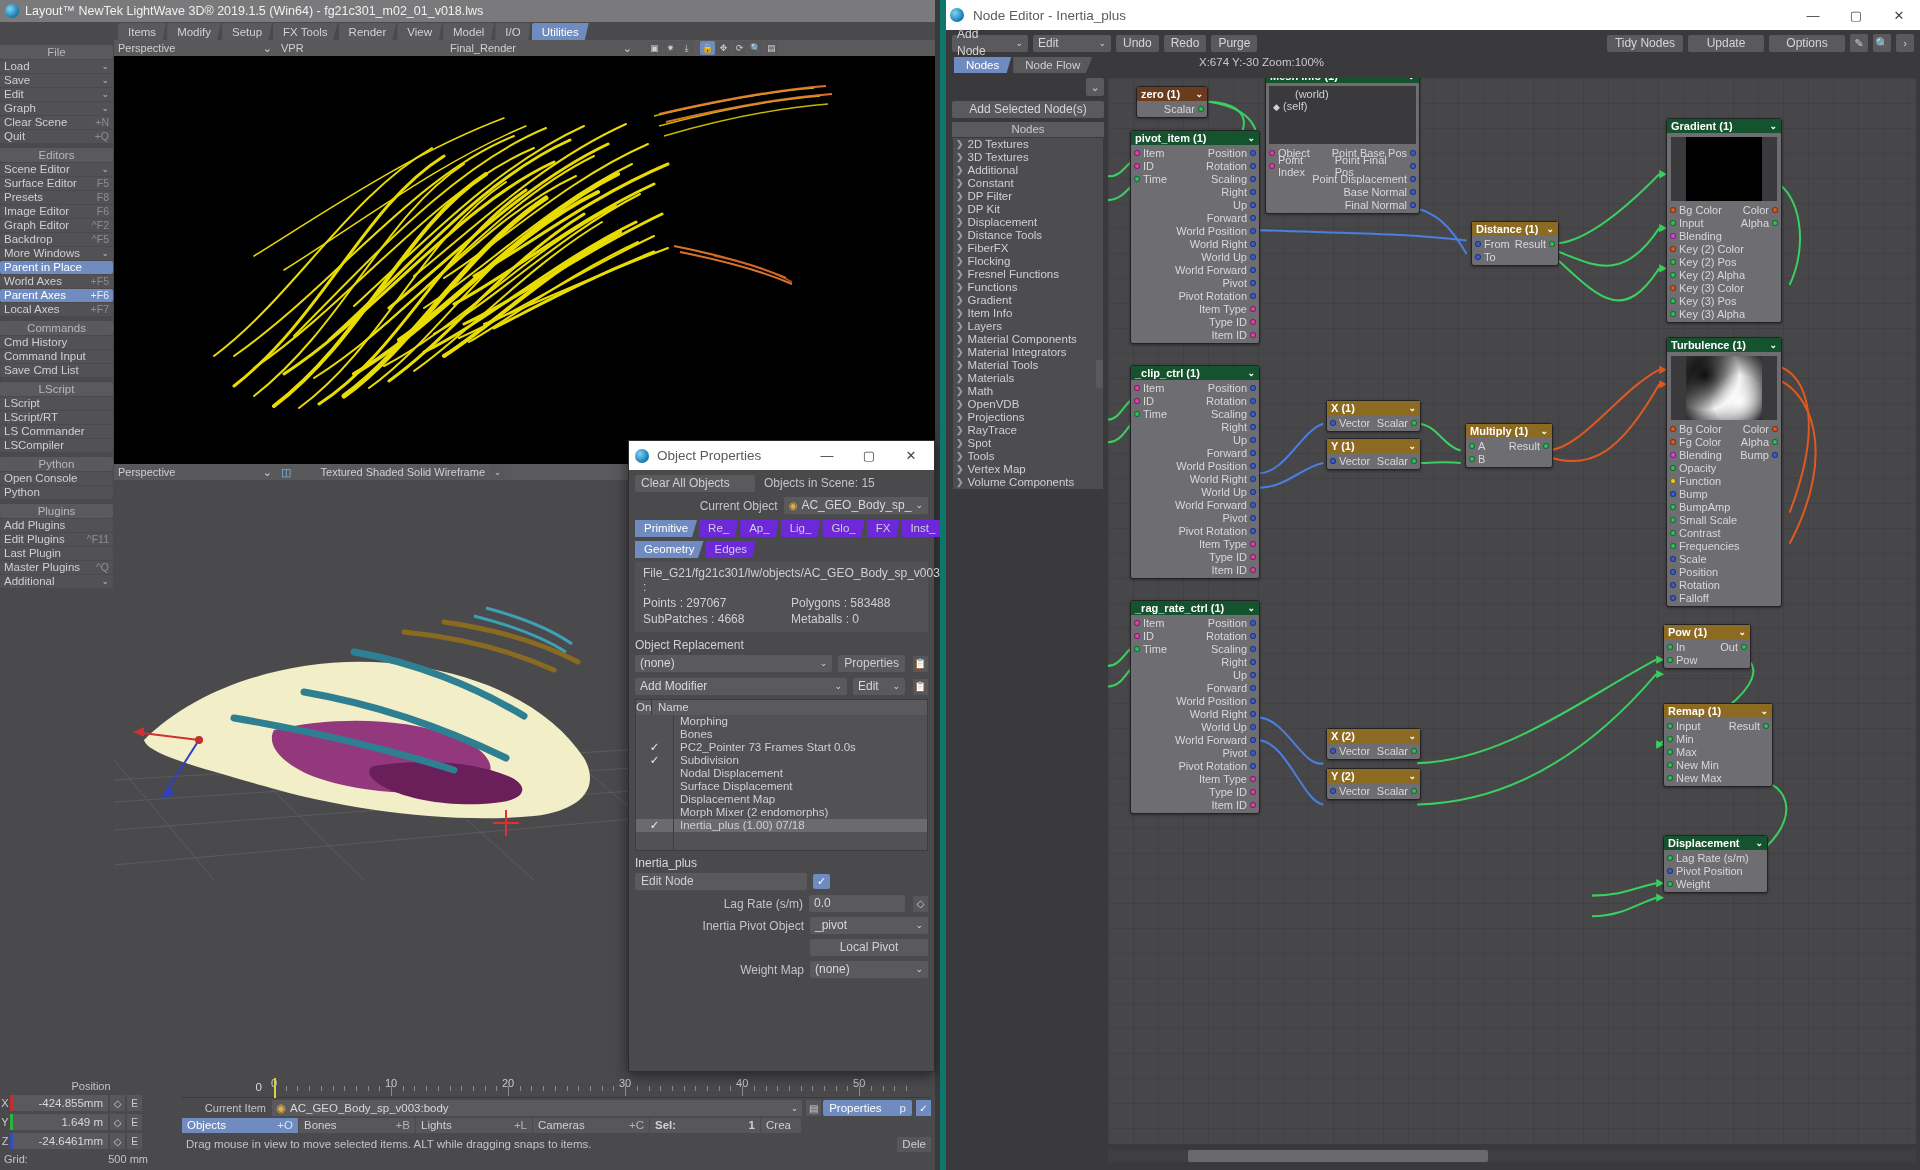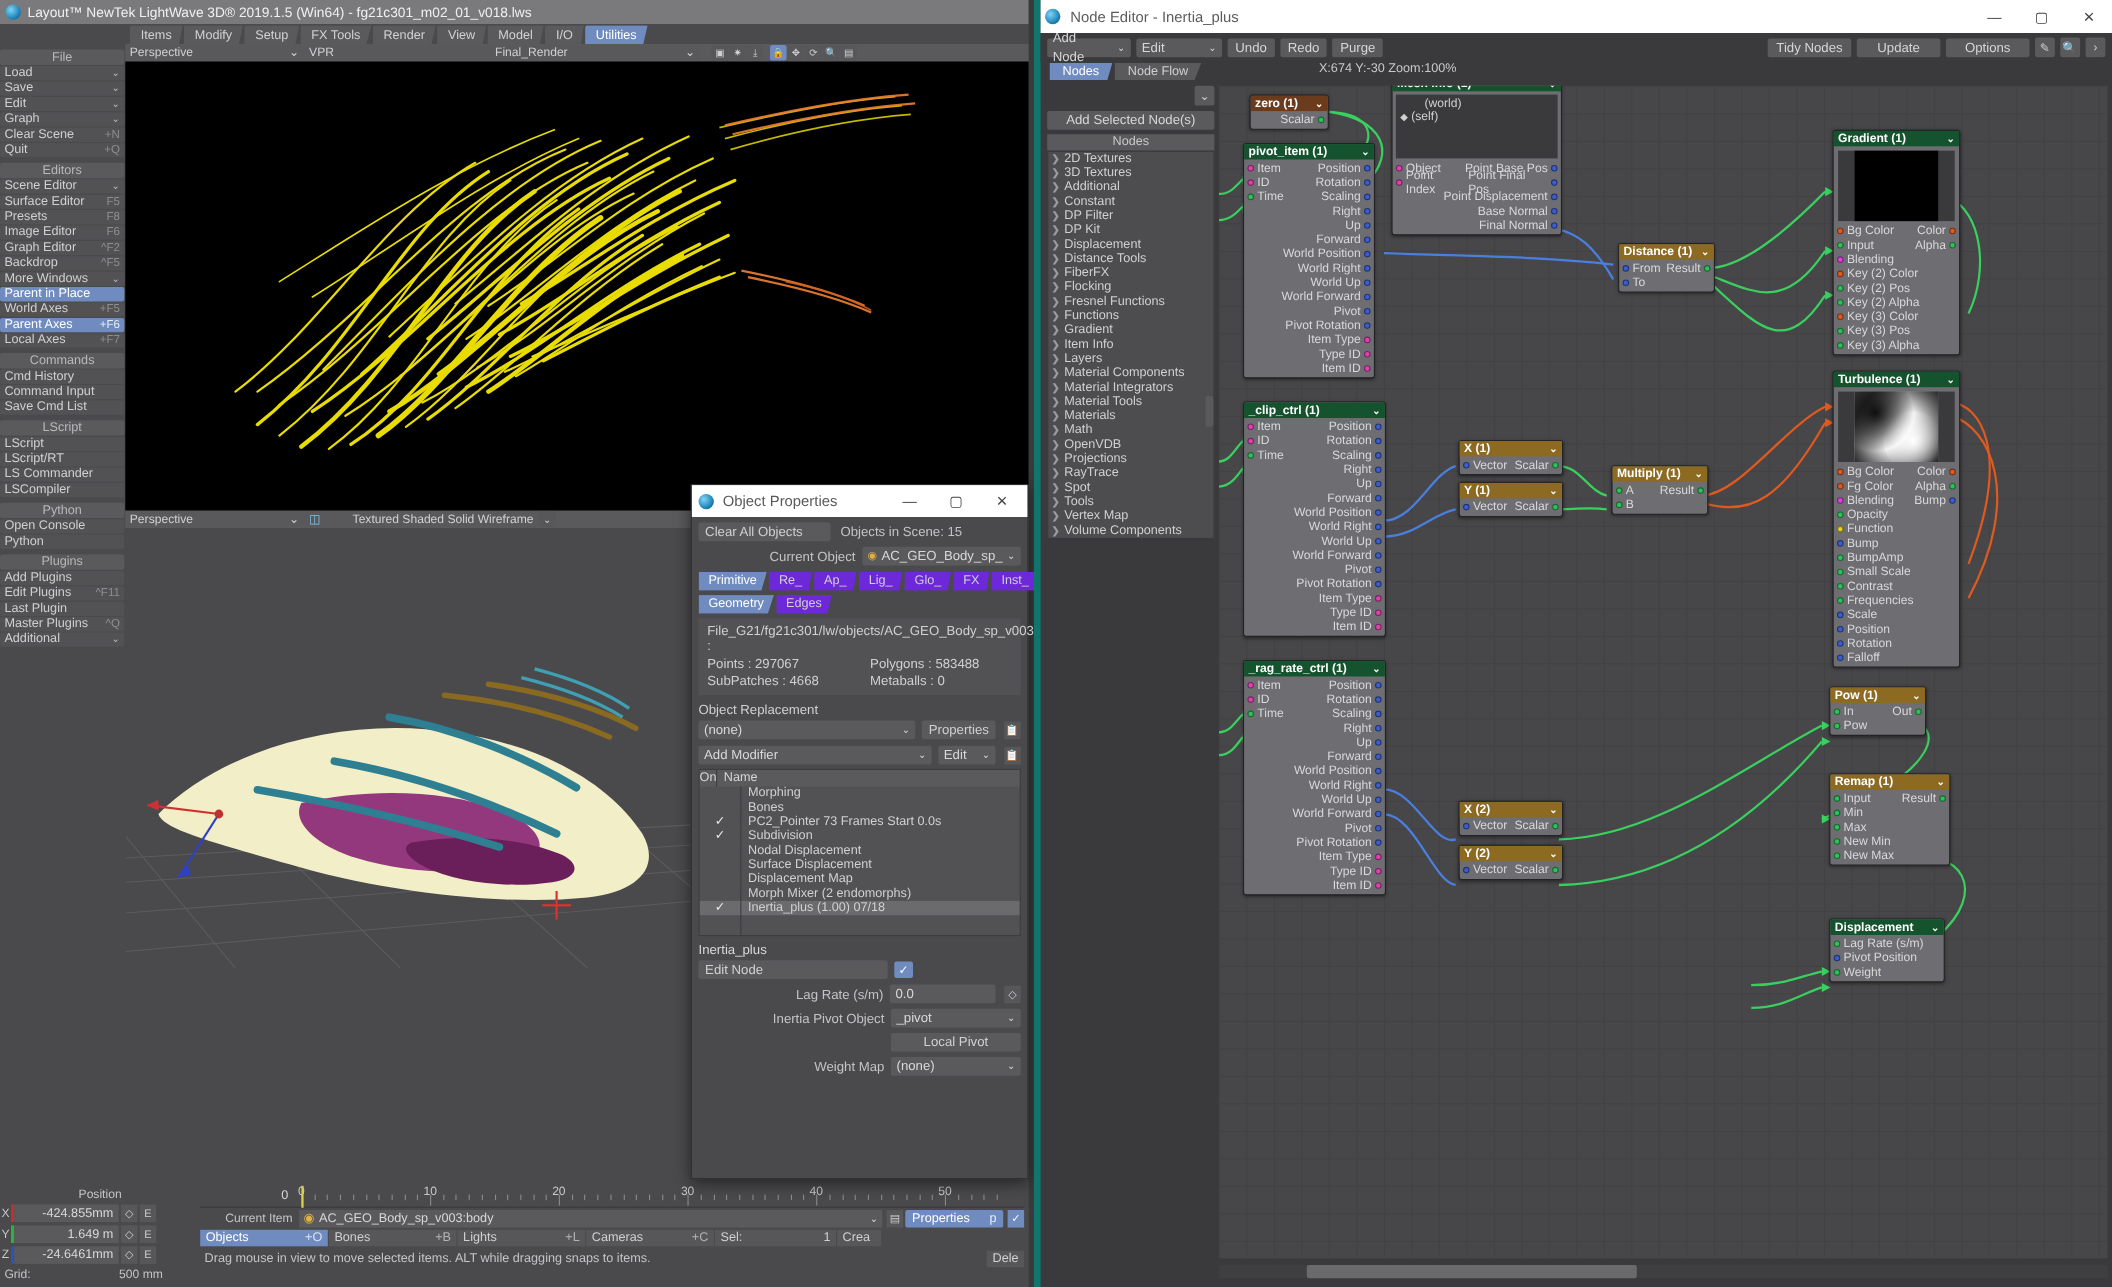--- a/index.html
+++ b/index.html
@@ -581,21 +581,21 @@
                 <span style="opacity:.75">+B</span>
               </div>
               <div class="statusbtn" style="width: 116px;">
                 <span>Lights</span>
                 <span style="opacity:.75">+L</span>
               </div>
               <div class="statusbtn" style="width: 116px;">
                 <span>Cameras</span>
                 <span style="opacity:.75">+C</span>
               </div>
-              <div class="statusbtn" style="width: 110px;">
+              <div class="statusbtn" style="width: 110px; font-weight: bold;">
                 <span>Sel:</span>
                 <span>1</span>
               </div>
               <div class="statusbtn" style="width: 40px;">Crea</div>
             </div>
           <div style="display:flex;align-items:center;height:16px;margin-top:2px;">
             <span style="font-size:11.5px;color:#c4c4c7;padding-left:4px">Drag mouse in view to move selected items. ALT while dragging snaps to items.</span>
             <span style="margin-left:auto;background:#57575a;padding:0 5px;height:15px;line-height:15px;font-size:11.5px;color:#d0d0d2">Dele</span>
           </div>
         </div>
@@ -980,21 +980,21 @@
               <span>zero (1)</span>
               <span class="chev">⌄</span>
             </div>
             <div class="node-body">
               <div class="port">
                 <span style="margin-left:auto">Scalar</span>
                 <span class="dot d-green"></span>
               </div>
             </div>
           </div>
-          <div class="node" style="left: 22px; top: 52px; width: 120px;">
+          <div class="node" style="left: 22px; top: 52px; width: 130px;">
             <div class="node-hdr blue">
               <span>pivot_item (1)</span>
               <span class="chev">⌄</span>
             </div>
             <div class="node-body">
               <div class="port">
                 <span class="dot d-pink"></span>
                 <span>Item</span>
                 <span style="margin-left:auto">Position</span>
                 <span class="dot d-blue"></span>

